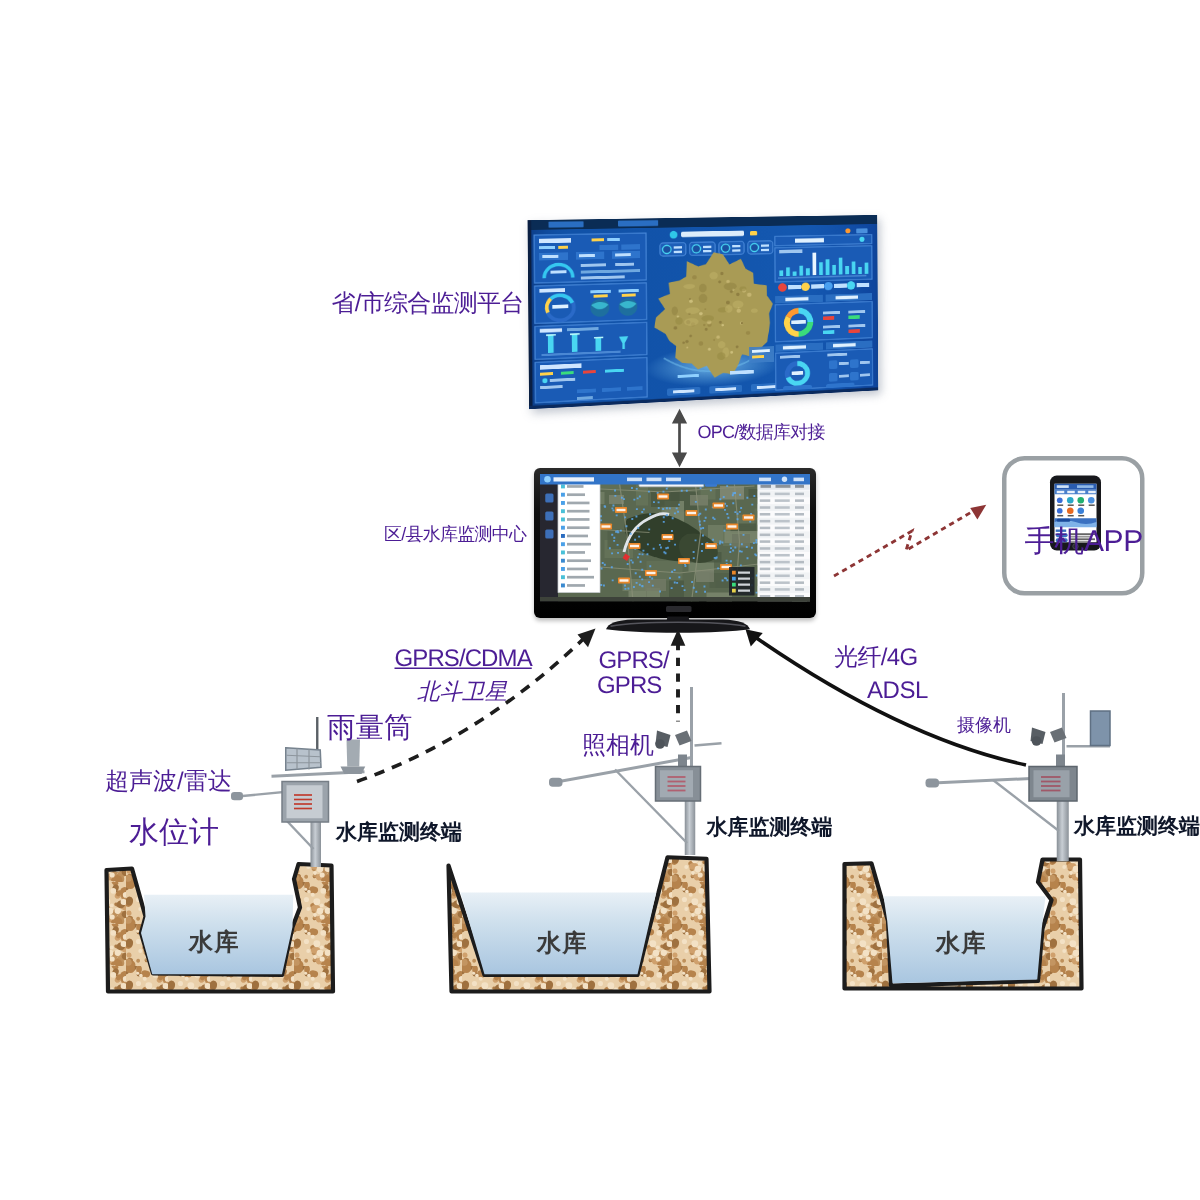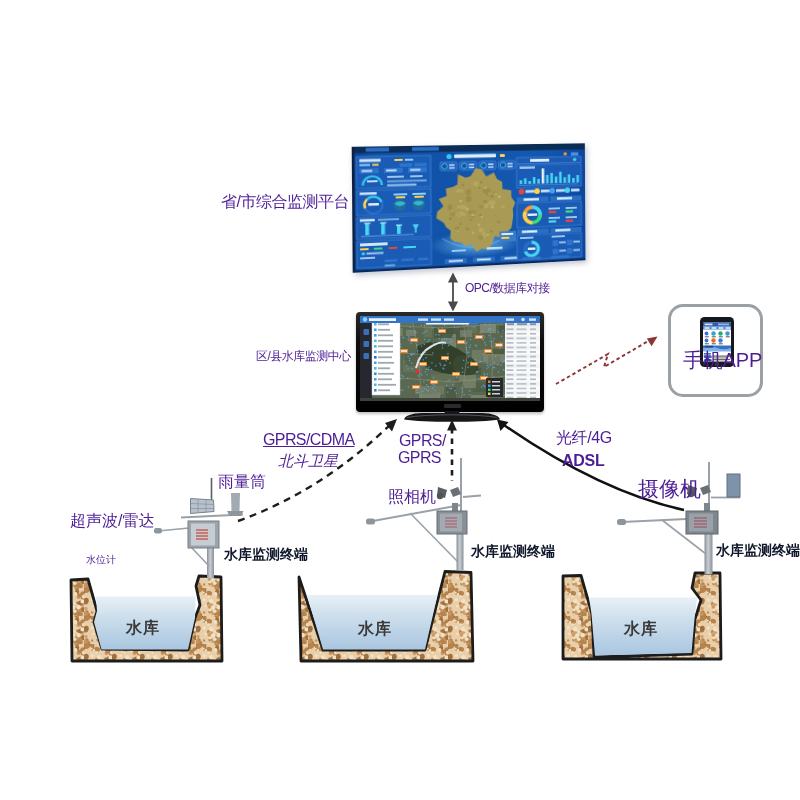--- a/index.html
+++ b/index.html
@@ -717,23 +717,23 @@
 
   <div class="lbl" style="left:221px;top:192px;font-size:16px;letter-spacing:-0.5px;">省/市综合监测平台</div>
   <div class="lbl" style="left:224px;top:348px;font-size:12px;letter-spacing:-0.5px;margin-left:32px;">区/县水库监测中心</div>
   <div class="lbl" style="left:465px;top:280px;font-size:12px;font-weight:normal;letter-spacing:-0.5px;">OPC/数据库对接</div>
   <div class="lbl" style="left:683px;top:347px;font-size:20px;letter-spacing:-0.2px;">手机APP</div>
   <div class="lbl" style="left:263px;top:431px;font-size:16px;letter-spacing:-0.6px;text-decoration:underline;">GPRS/CDMA</div>
   <div class="lbl" style="left:278px;top:452px;font-size:15px;font-style:italic;">北斗卫星</div>
   <div class="lbl" style="left:399px;top:432px;font-size:16px;letter-spacing:-0.6px;">GPRS/</div>
   <div class="lbl" style="left:398px;top:449px;font-size:16px;letter-spacing:-0.6px;">GPRS</div>
   <div class="lbl" style="left:556px;top:428px;font-size:16px;letter-spacing:-0.4px;">光纤/4G</div>
-  <div class="lbl" style="left:562px;top:452px;font-size:16px;letter-spacing:-0.3px;font-weight:bold;">ADSL</div>
-  <div class="lbl" style="left:218px;top:472px;font-size:16px;">雨量筒</div>
+  <div class="lbl" style="left:578px;top:452px;font-size:16px;letter-spacing:-0.3px;">ADSL</div>
+  <div class="lbl" style="left:218px;top:472px;font-size:19px;">雨量筒</div>
   <div class="lbl" style="left:70px;top:511px;font-size:16px;text-align:right;">超声波/雷达</div>
-  <div class="lbl" style="left:86px;top:553px;font-size:10px;">水位计</div>
+  <div class="lbl" style="left:86px;top:541px;font-size:20px;">水位计</div>
   <div class="lbl" style="left:388px;top:487px;font-size:16px;text-align:right;">照相机</div>
-  <div class="lbl" style="left:638px;top:475px;font-size:21px;">摄像机</div>
+  <div class="lbl" style="left:638px;top:475px;font-size:12px;">摄像机</div>
   <div class="lbl red" style="left:224px;top:546px;font-size:14px;">水库监测终端</div>
   <div class="lbl red" style="left:471px;top:543px;font-size:14px;">水库监测终端</div>
   <div class="lbl red" style="left:716px;top:542px;font-size:14px;">水库监测终端</div>
 
 </div>
 
 </body></html>

